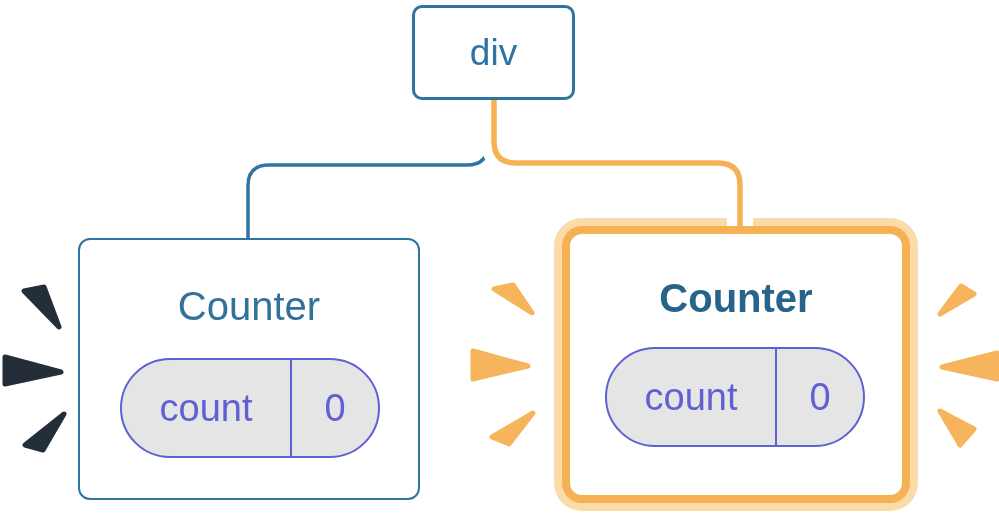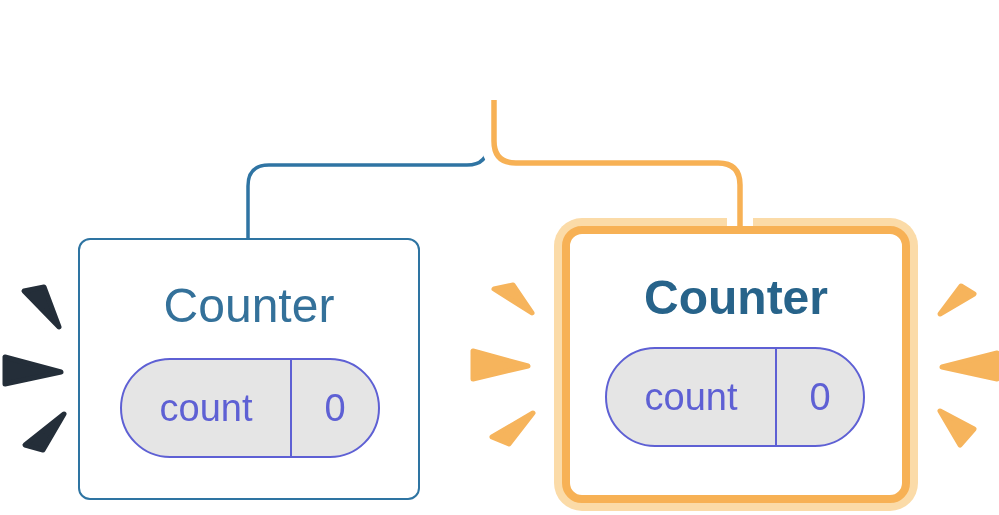--- a/index.html
+++ b/index.html
@@ -23,21 +23,21 @@
     background:#ffffff;border:2.5px solid #2E74A2;border-radius:12px;box-sizing:border-box;
   }
   
   .card-right{
     position:absolute;left:562px;top:226px;width:348px;height:277px;z-index:2;
     background:#ffffff;border:8px solid #F7B155;border-radius:20px;box-sizing:border-box;
     box-shadow:0 0 0 8px #FBDBA8;
   }
   .card-title{
     position:absolute;left:0;right:0;text-align:center;
-    font-size:48px;line-height:44px;
+    font-size:40px;line-height:44px;
   }
   .card-left  .card-title{top:44px;color:#34719A;font-weight:500;}
   .card-right .card-title{top:42px;color:#27638A;font-weight:700;}
 
   
   .pill{
     position:absolute;width:260px;height:100px;box-sizing:border-box;
     border:2px solid #5E60D4;border-radius:60px;background:#e5e5e5;
     display:flex;align-items:stretch;overflow:hidden;
   }
@@ -96,14 +96,17 @@
       <polygon points="492,437 509,444 533,413"></polygon>
     </g>
 
     <g fill="#F6B45C" stroke="#F6B45C" stroke-width="5" stroke-linejoin="round">
       <polygon points="961,286 974,294 940,314"></polygon>
       <polygon points="997,353 997,379 942,367"></polygon>
       <polygon points="940,411 974,429 960,445"></polygon>
     </g>
   </svg>
 
+  <div class="node-root">
+    <span class="label">div</span>
+  </div>
 
 </div>
 
 </body></html>

